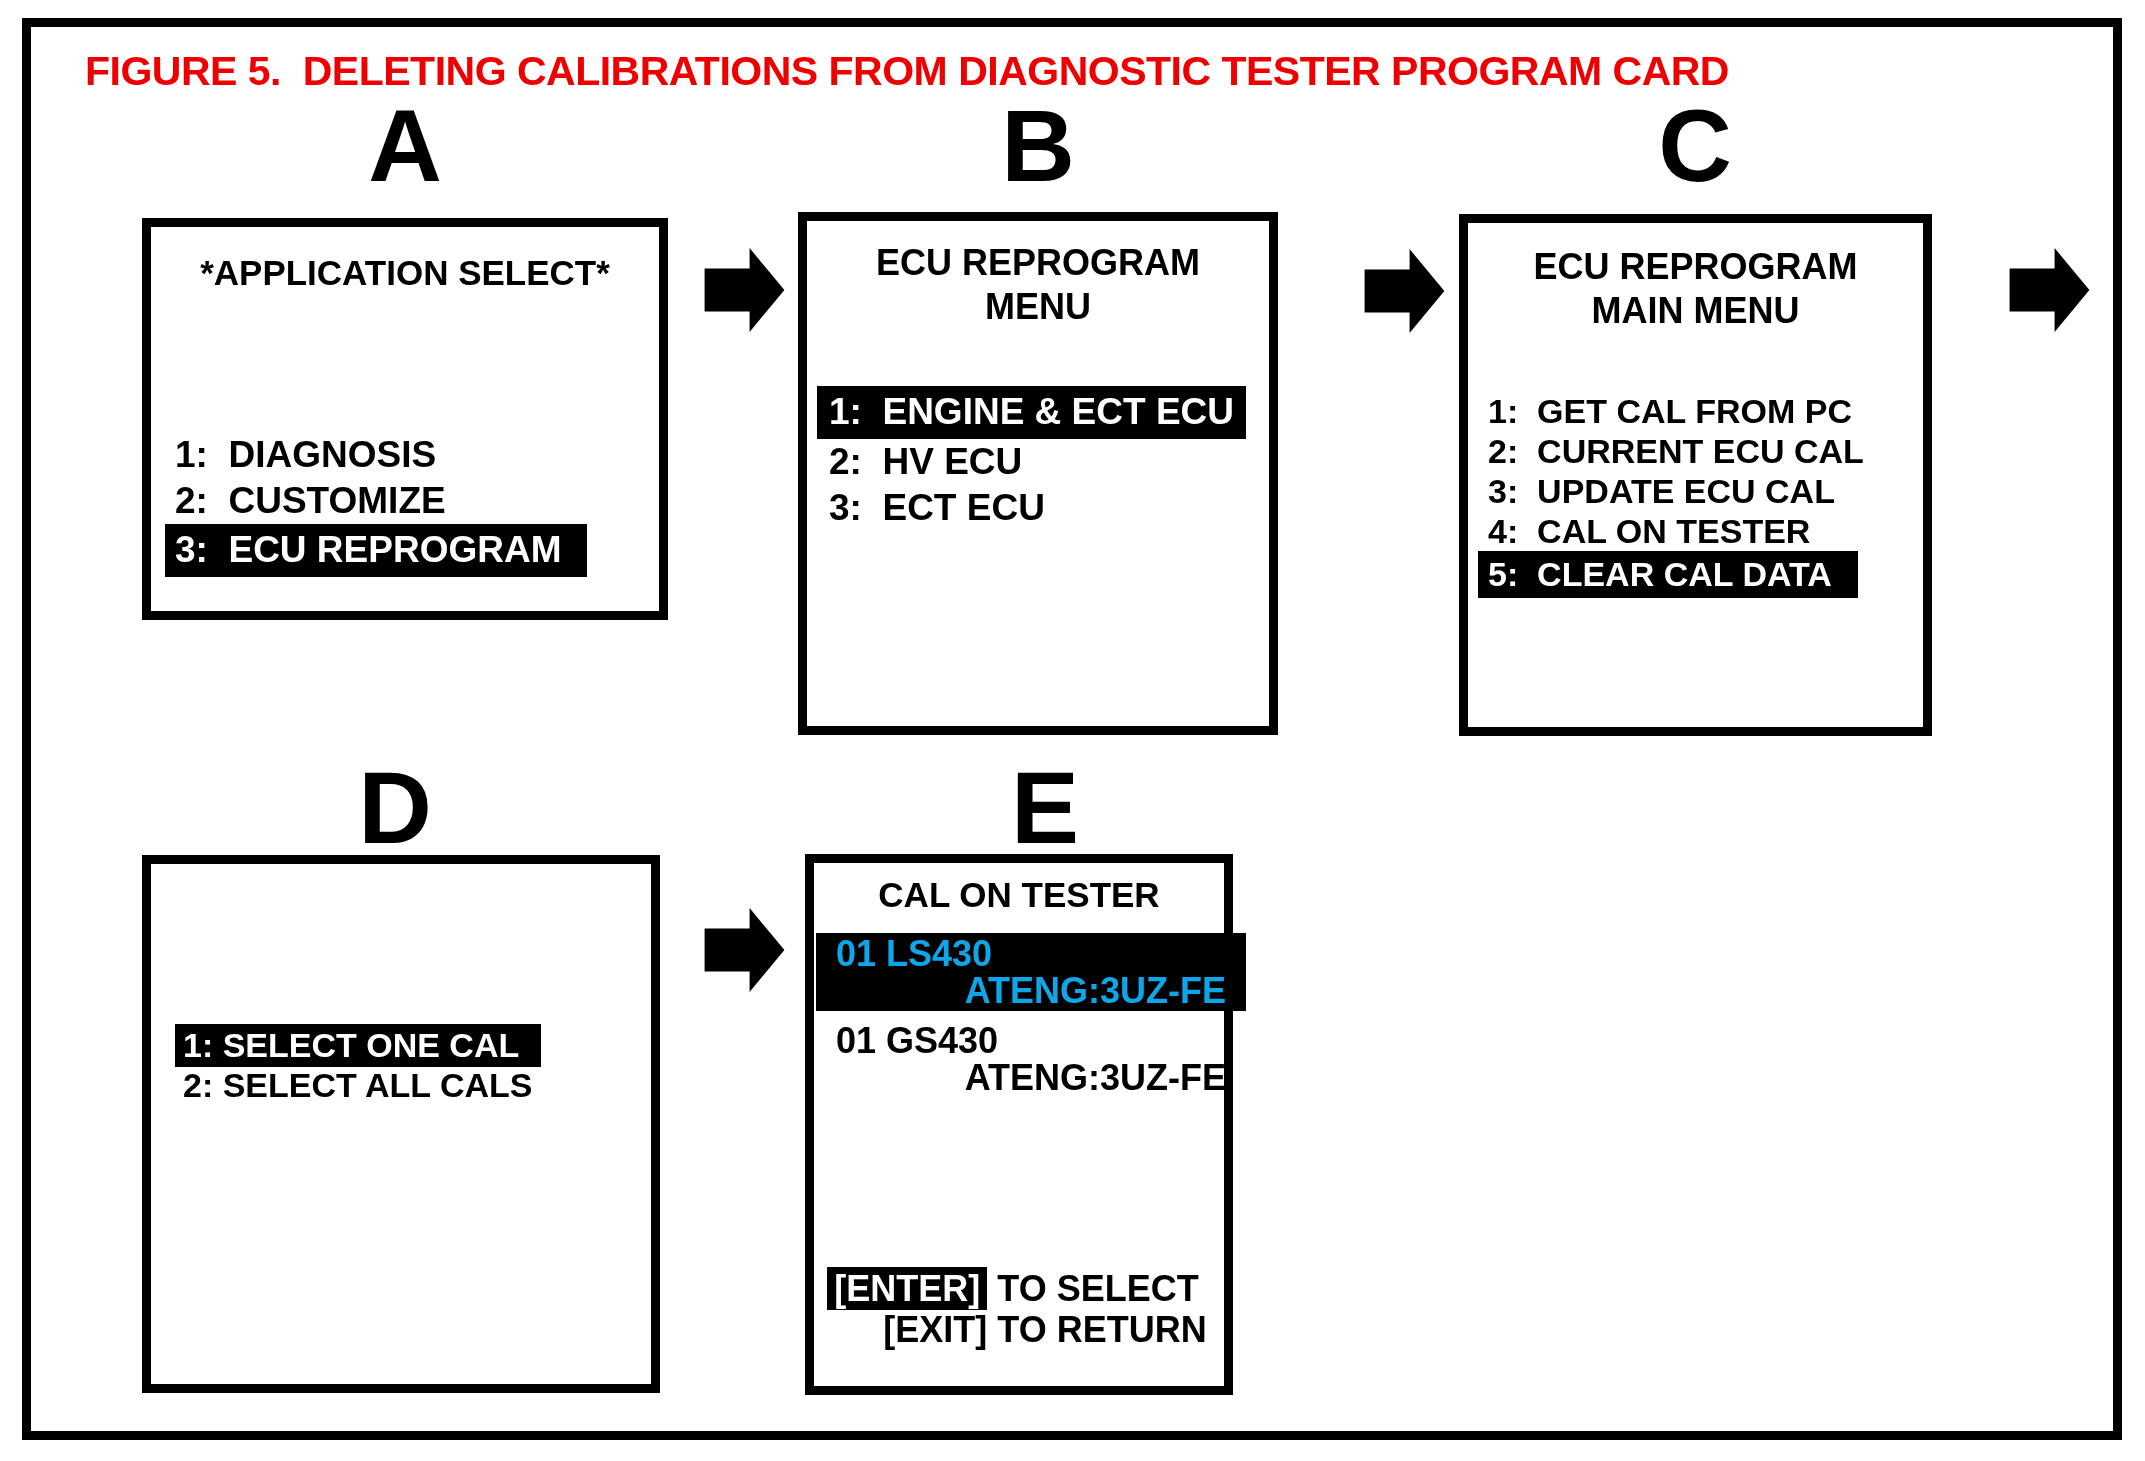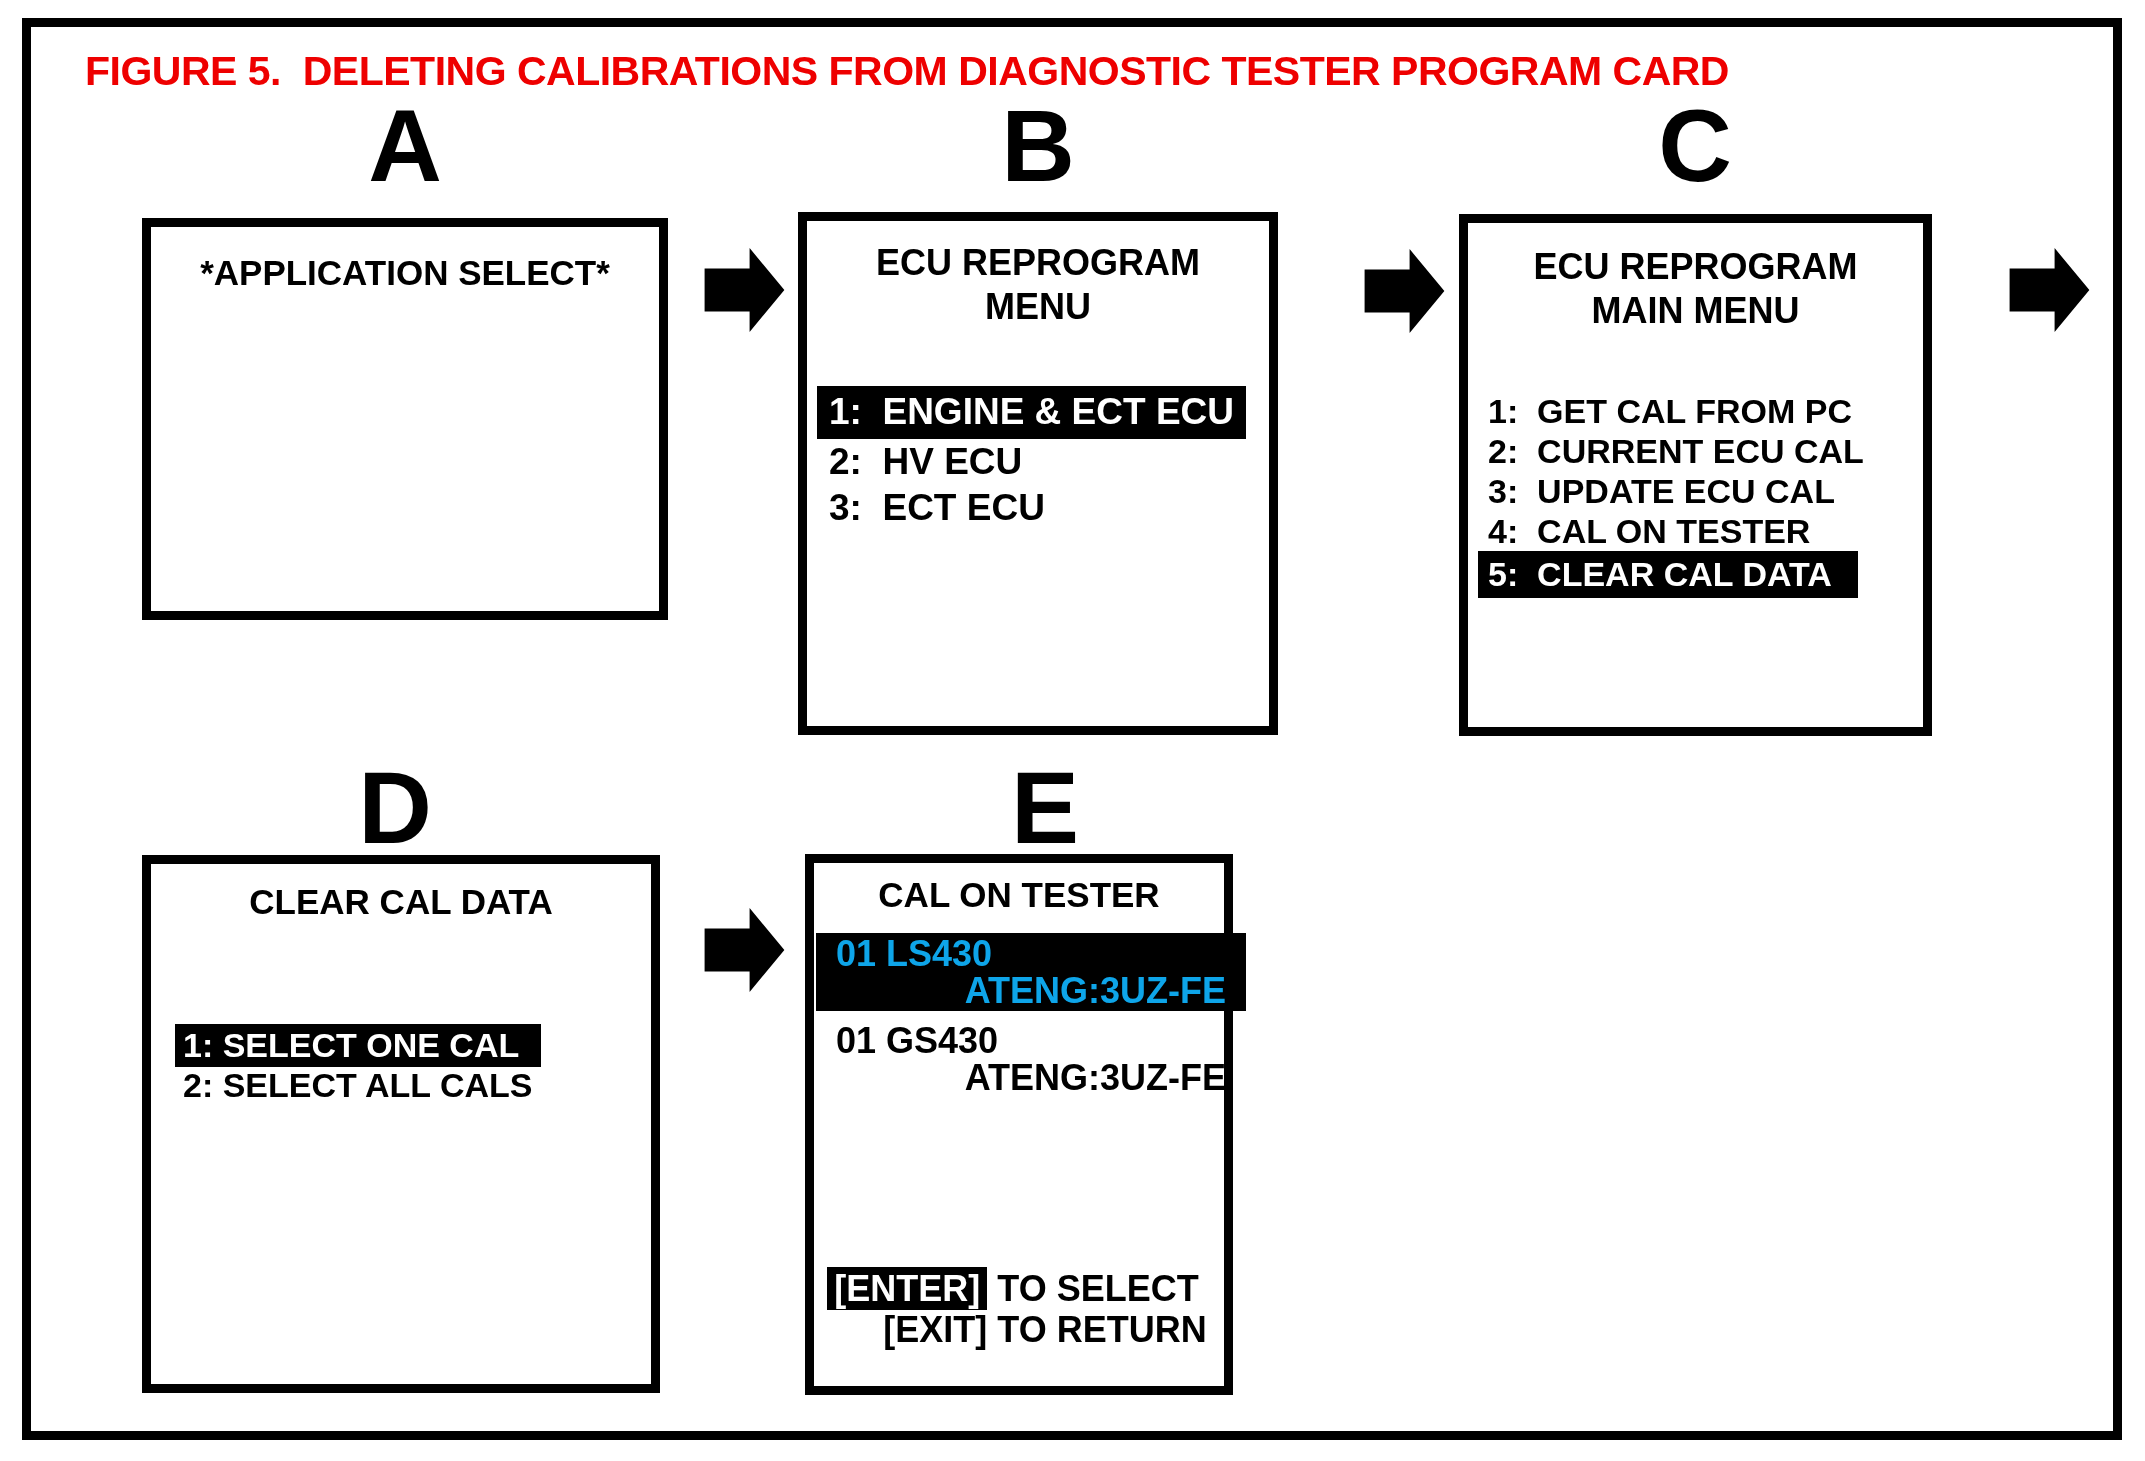--- a/index.html
+++ b/index.html
@@ -78,20 +78,25 @@
   <div class="big-label" style="left:335px;top:95px">A</div>
   <div class="big-label" style="left:968px;top:95px">B</div>
   <div class="big-label" style="left:1625px;top:95px">C</div>
   <div class="big-label" style="left:325px;top:757px">D</div>
   <div class="big-label" style="left:975px;top:757px">E</div>
 
   <section class="screen" id="screen-a">
     <div class="scr-title">
       <div>*APPLICATION SELECT*</div>
     </div>
+    <div class="menu">
+      <div class="menu-item">1:  DIAGNOSIS</div>
+      <div class="menu-item">2:  CUSTOMIZE</div>
+      <div class="menu-item highlighted">3:  ECU REPROGRAM</div>
+    </div>
   </section>
 
   <section class="screen" id="screen-b">
     <div class="scr-title">
       <div>ECU REPROGRAM</div>
       <div>MENU</div>
     </div>
     <div class="menu">
       <div class="menu-item highlighted">1:  ENGINE &amp; ECT ECU</div>
       <div class="menu-item">2:  HV ECU</div>
@@ -107,23 +112,20 @@
     <div class="menu">
       <div class="menu-item">1:  GET CAL FROM PC</div>
       <div class="menu-item">2:  CURRENT ECU CAL</div>
       <div class="menu-item">3:  UPDATE ECU CAL</div>
       <div class="menu-item">4:  CAL ON TESTER</div>
       <div class="menu-item highlighted">5:  CLEAR CAL DATA</div>
     </div>
   </section>
 
   <section class="screen" id="screen-d">
-    <div class="scr-title">
-      <div>CLEAR CAL DATA</div>
-    </div>
     <div class="menu">
       <div class="menu-item highlighted">1: SELECT ONE CAL</div>
       <div class="menu-item">2: SELECT ALL CALS</div>
     </div>
   </section>
 
   <section class="screen" id="screen-e">
     <div class="scr-title">
       <div>CAL ON TESTER</div>
     </div>

